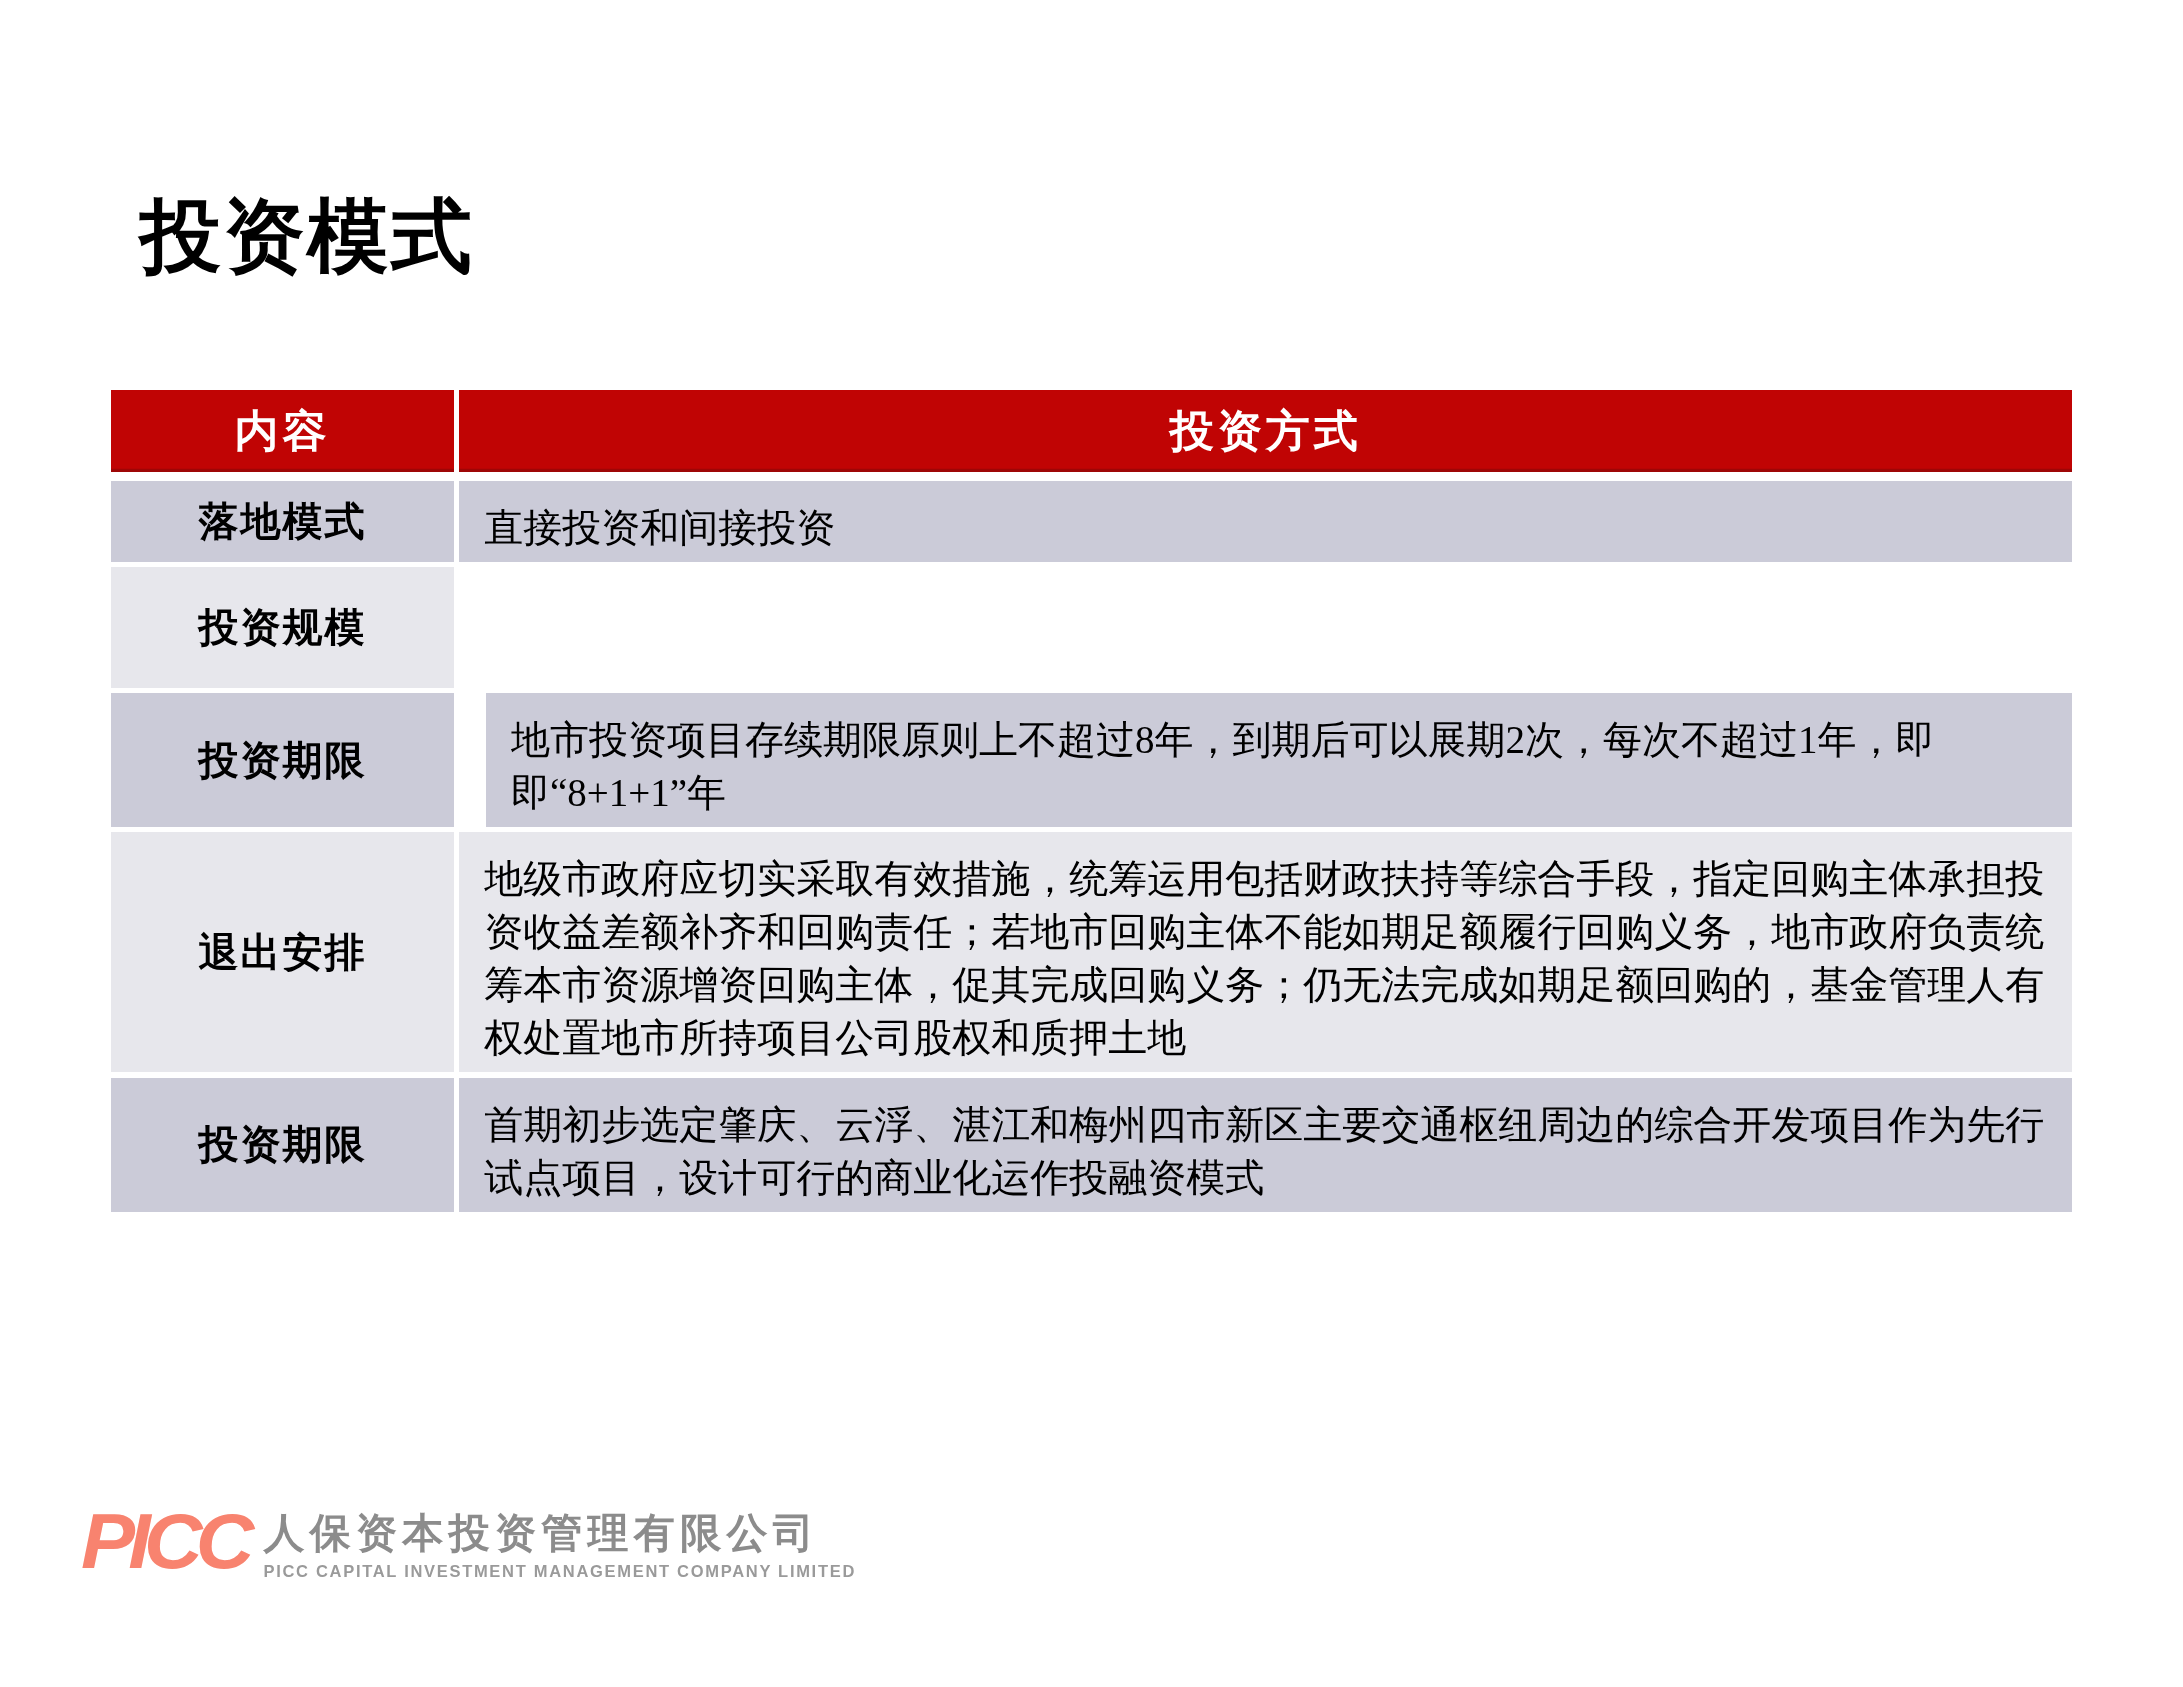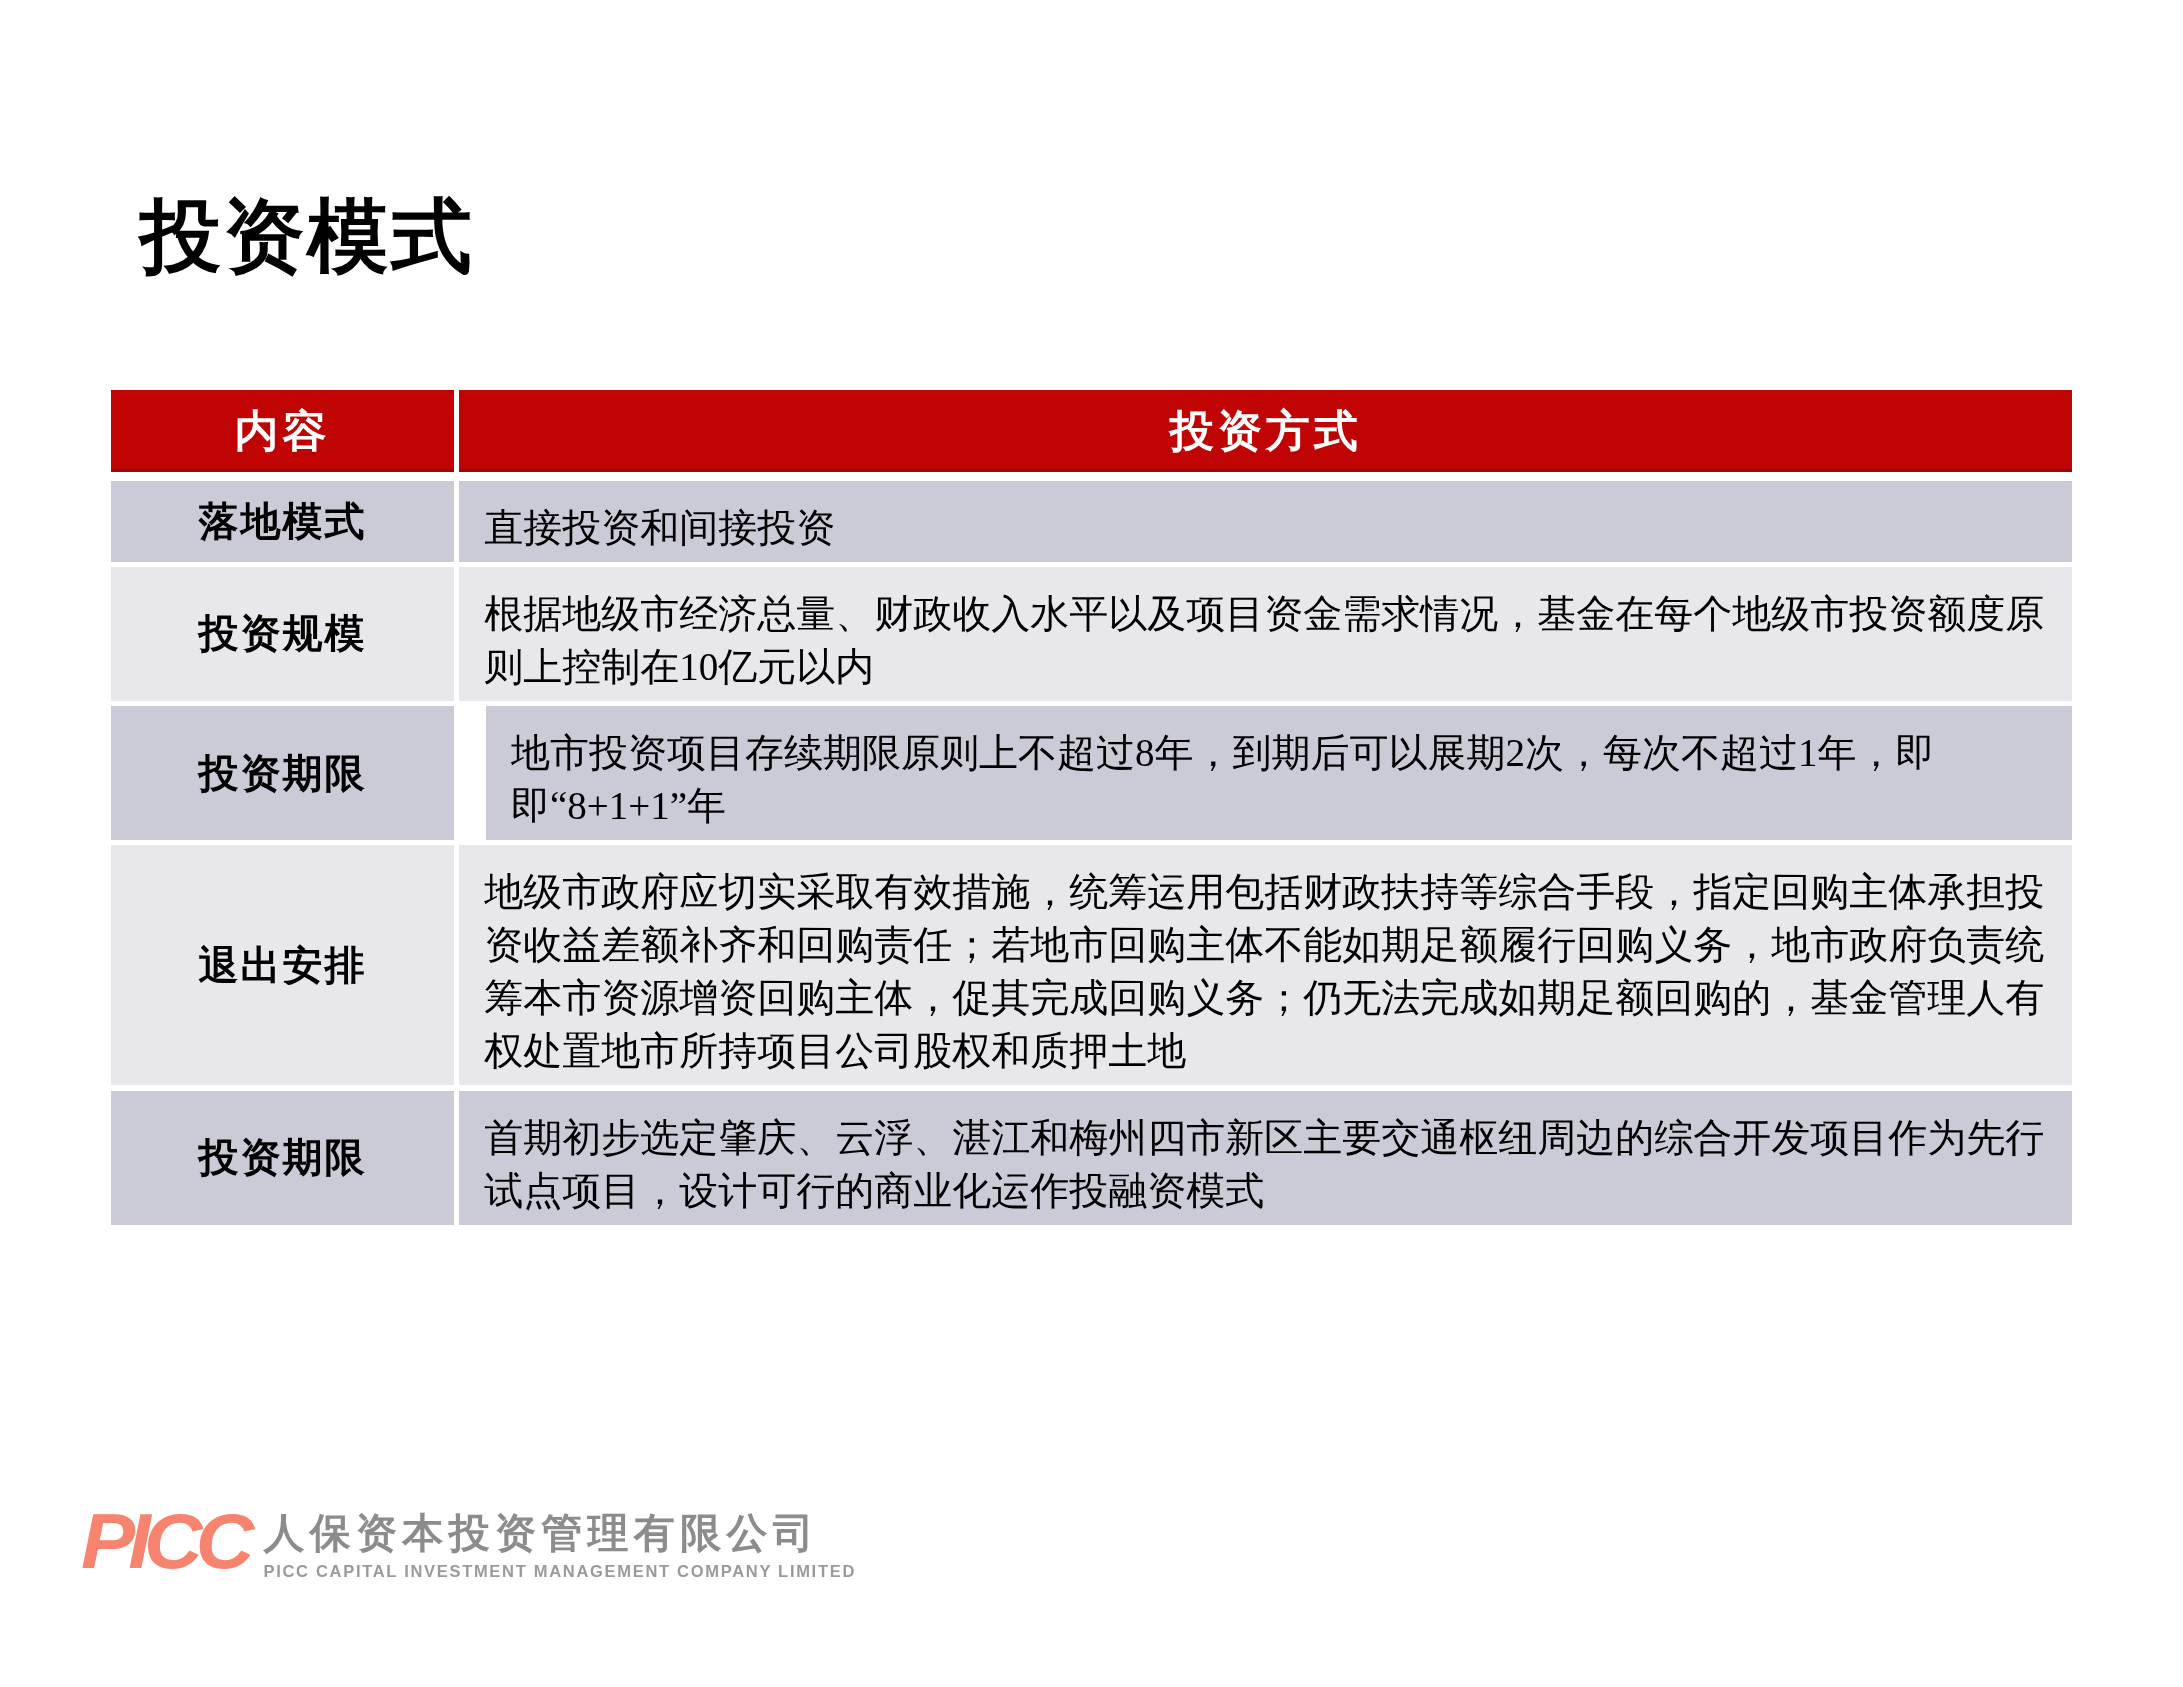--- a/index.html
+++ b/index.html
@@ -86,23 +86,20 @@
     </div>
     <div class="tbody" id="tbody">
         <div class="row">
           <div class="cell cell-label">落地模式</div>
           <div class="cell cell-content">
             <span>直接投资和间接投资</span>
           </div>
         </div>
         <div class="row">
           <div class="cell cell-label">投资规模</div>
-          <div class="cell cell-content">
-            <span>根据地级市经济总量、财政收入水平以及项目资金需求情况，基金在每个地级市投资额度原则上控制在10亿元以内</span>
-          </div>
         </div>
         <div class="row">
           <div class="cell cell-label">投资期限</div>
           <div class="cell cell-content">
             <span>地市投资项目存续期限原则上不超过8年，到期后可以展期2次，每次不超过1年，即即“8+1+1”年</span>
           </div>
         </div>
         <div class="row">
           <div class="cell cell-label">退出安排</div>
           <div class="cell cell-content">

